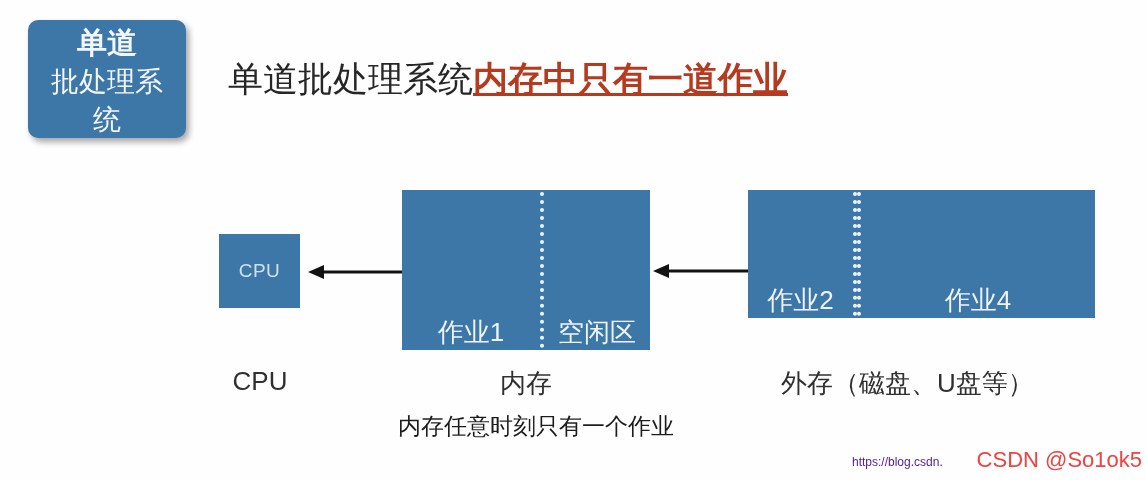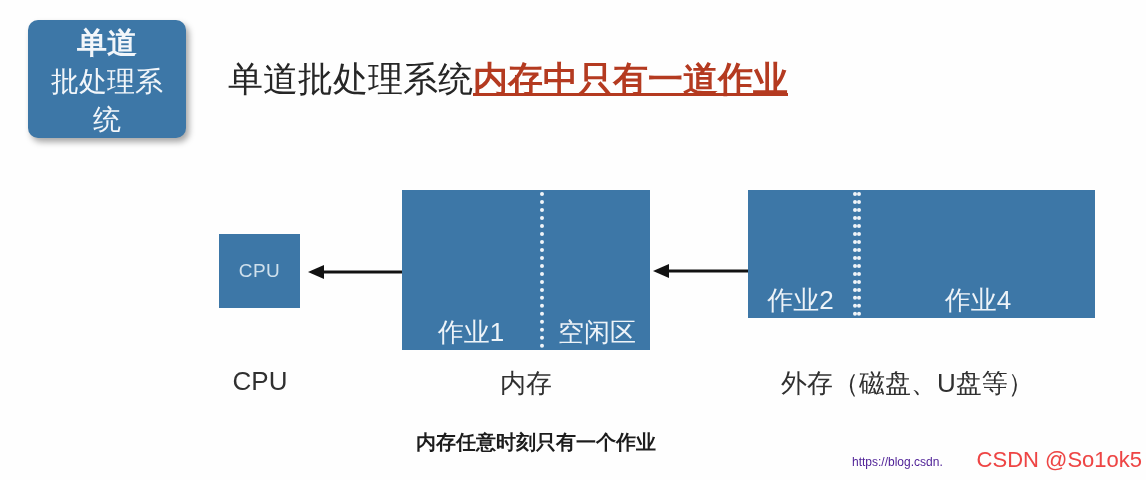--- a/index.html
+++ b/index.html
@@ -109,25 +109,25 @@
     font-size: 26px;
     color: #303030;
     white-space: nowrap;
   }
   .label-cpu { left: 200px; width: 120px; text-align: center; }
   .label-memory { left: 402px; width: 248px; text-align: center; }
   .label-external { left: 781px; }
 
   .caption {
     position: absolute;
-    left: 336px; top: 429px;
+    left: 336px; top: 411px;
     width: 400px;
     text-align: center;
-    font-size: 20px;
-    font-weight: bold;
+    font-size: 23px;
+    font-weight: normal;
     color: #1c1c1c;
     white-space: nowrap;
   }
 
   
   .watermark { position: absolute; left: 852px; top: 447px; width: 294px; height: 28px; }
   .wm-url {
     position: absolute;
     left: 0; top: 8px;
     font-size: 12px;

